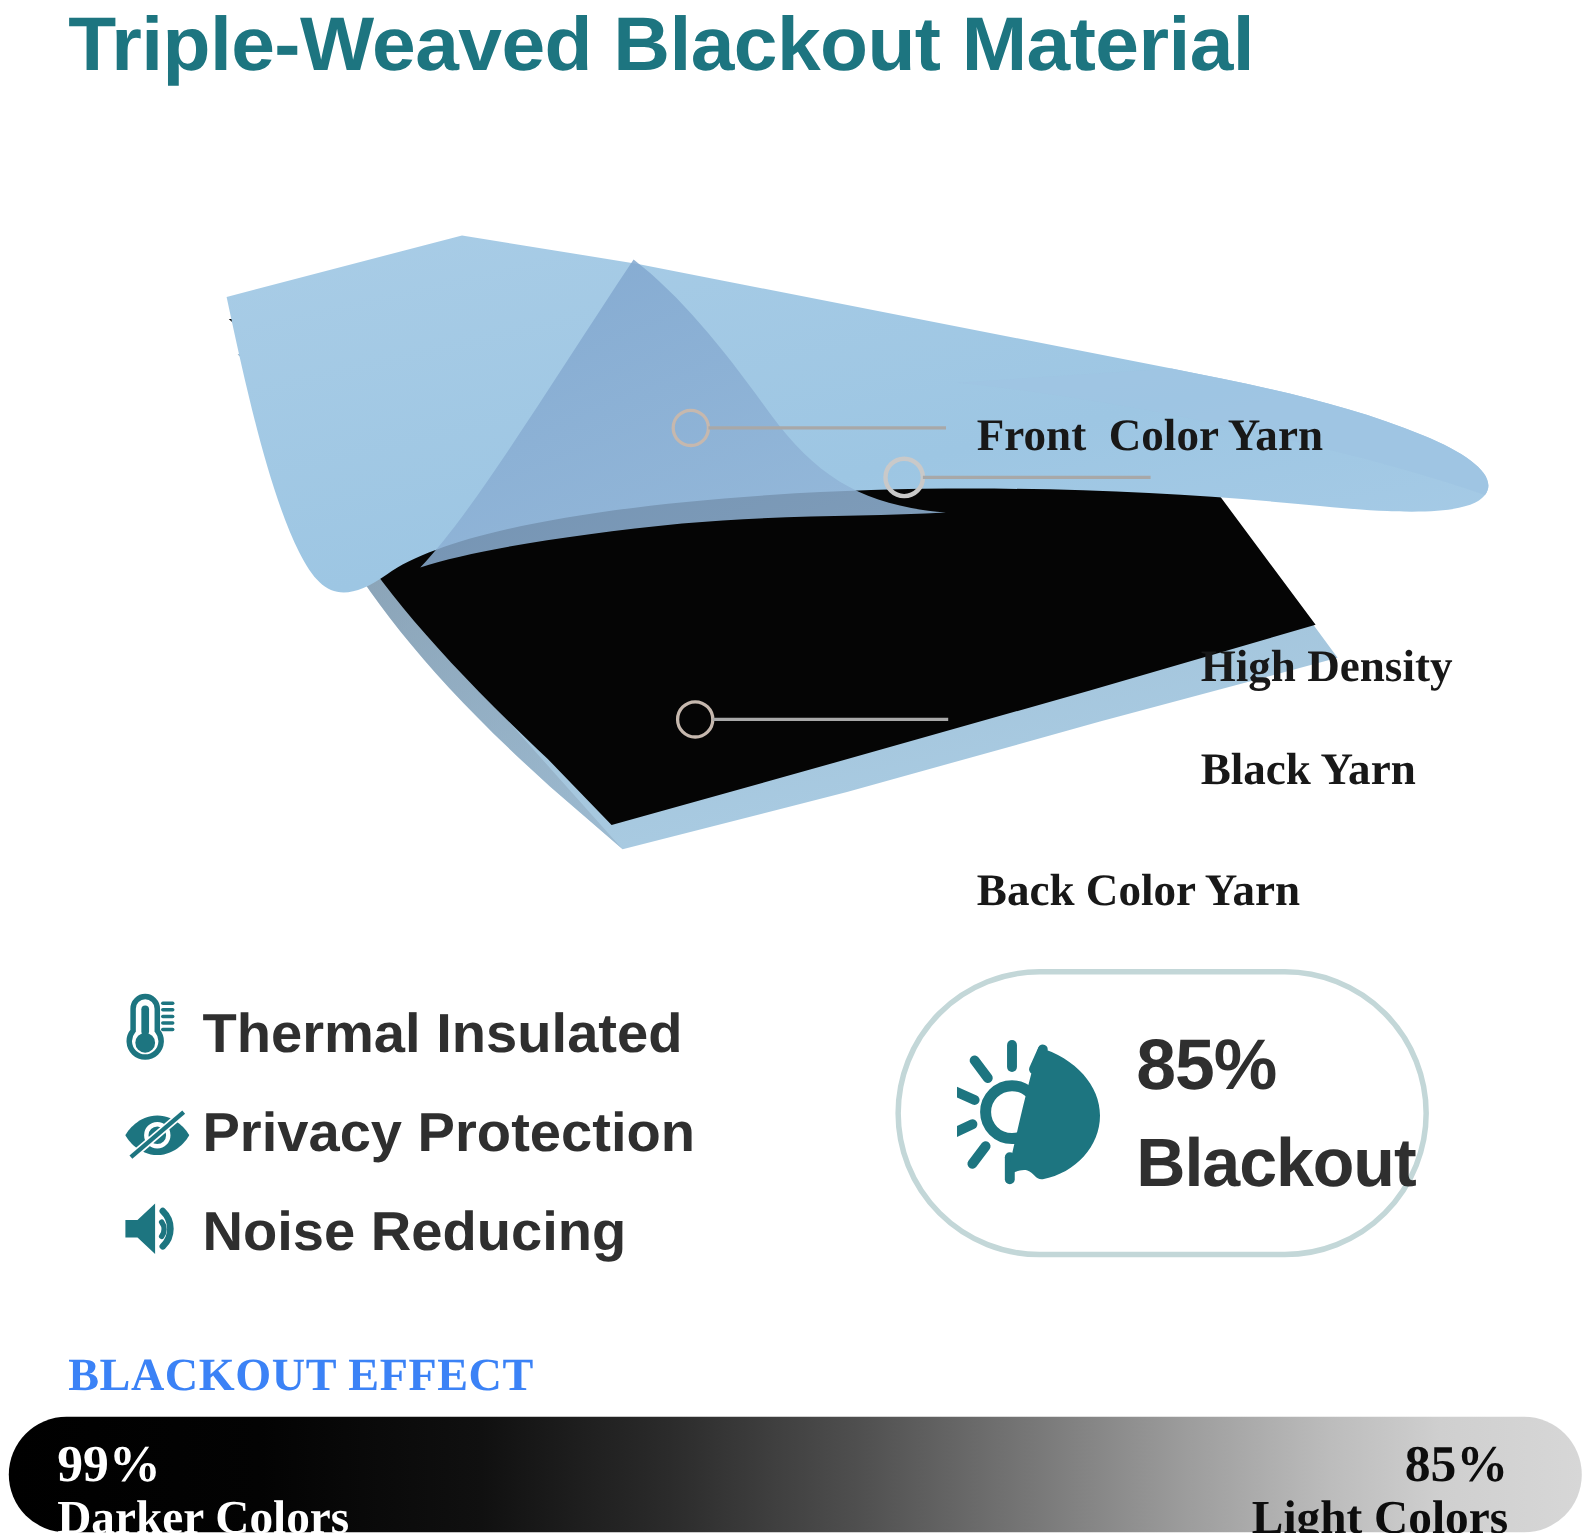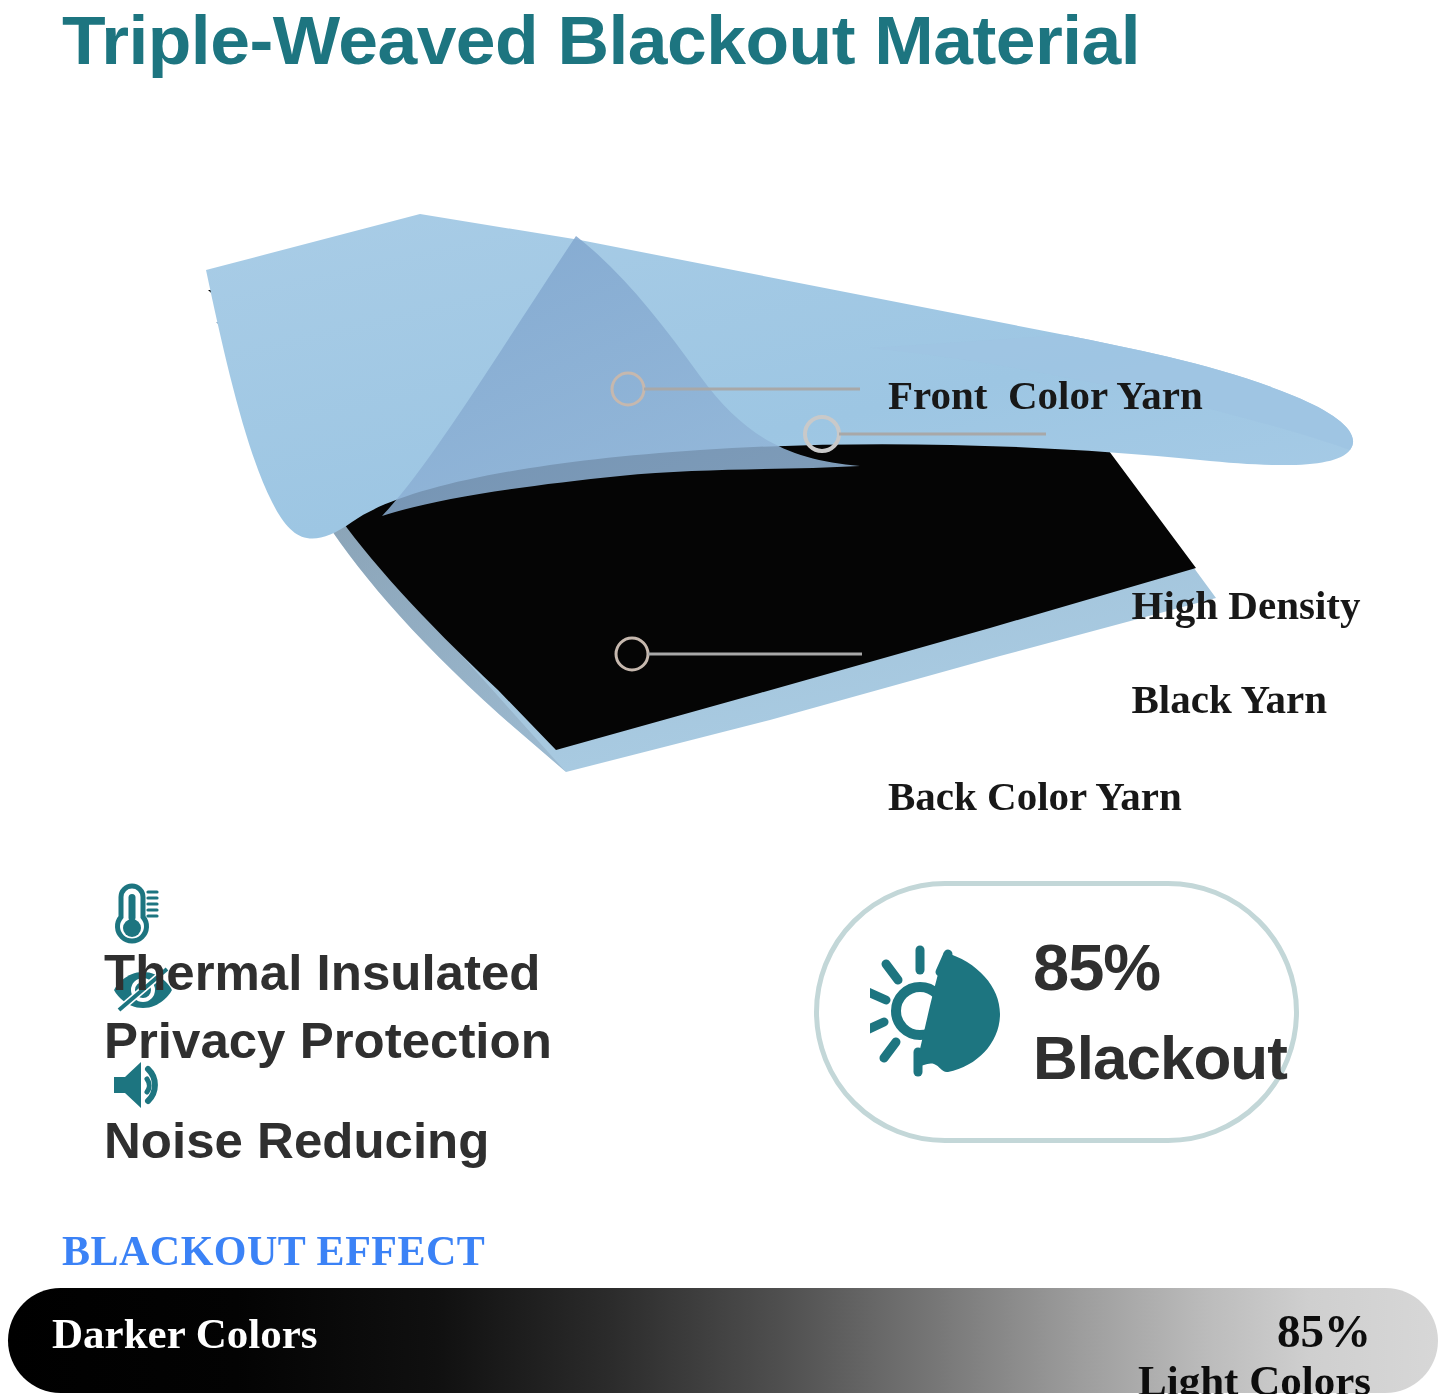--- a/index.html
+++ b/index.html
@@ -49,35 +49,34 @@
   .leader-label {
     position: absolute;
     font-family: "Liberation Serif", serif;
     font-weight: bold;
     color: #181818;
     font-size: 41px;
     line-height: 47px;
     white-space: pre;
   }
   #label-front { left: 888px; top: 222px; }
-  #label-highdensity { left: 1070px; top: 385px; }
-  #label-back { left: 888px; top: 623px; }
+  #label-highdensity { left: 1030px; top: 385px; }
+  #label-back { left: 888px; top: 636px; }
 
   
   #features {
     position: absolute;
     left: 104px;
     top: 876px;
     width: 640px;
   }
   .feature-row {
     display: flex;
-    align-items: flex-start;
+    align-items: flex-end;
     height: 90px;
-    flex-direction: column;
   }
   .feature-icon {
     width: 74px;
     min-width: 74px;
     display: flex;
     align-items: center;
     justify-content: flex-start;
     padding-left: 6px;
   }
   .feature-label {
@@ -348,20 +347,21 @@
       <span id="badge-percent">85%</span>
       <span id="badge-word">Blackout</span>
     </span>
   </div>
 
   <div id="effect-heading">BLACKOUT EFFECT</div>
 
   <div id="gradient-bar"></div>
 
   <div class="bar-stat" id="stat-left">
+    <span class="num">99%</span>
     <span class="cap">Darker Colors</span>
   </div>
 
   <div class="bar-stat" id="stat-right">
     <span class="num">85%</span>
     <span class="cap">Light Colors</span>
   </div>
 
 </div>
 

